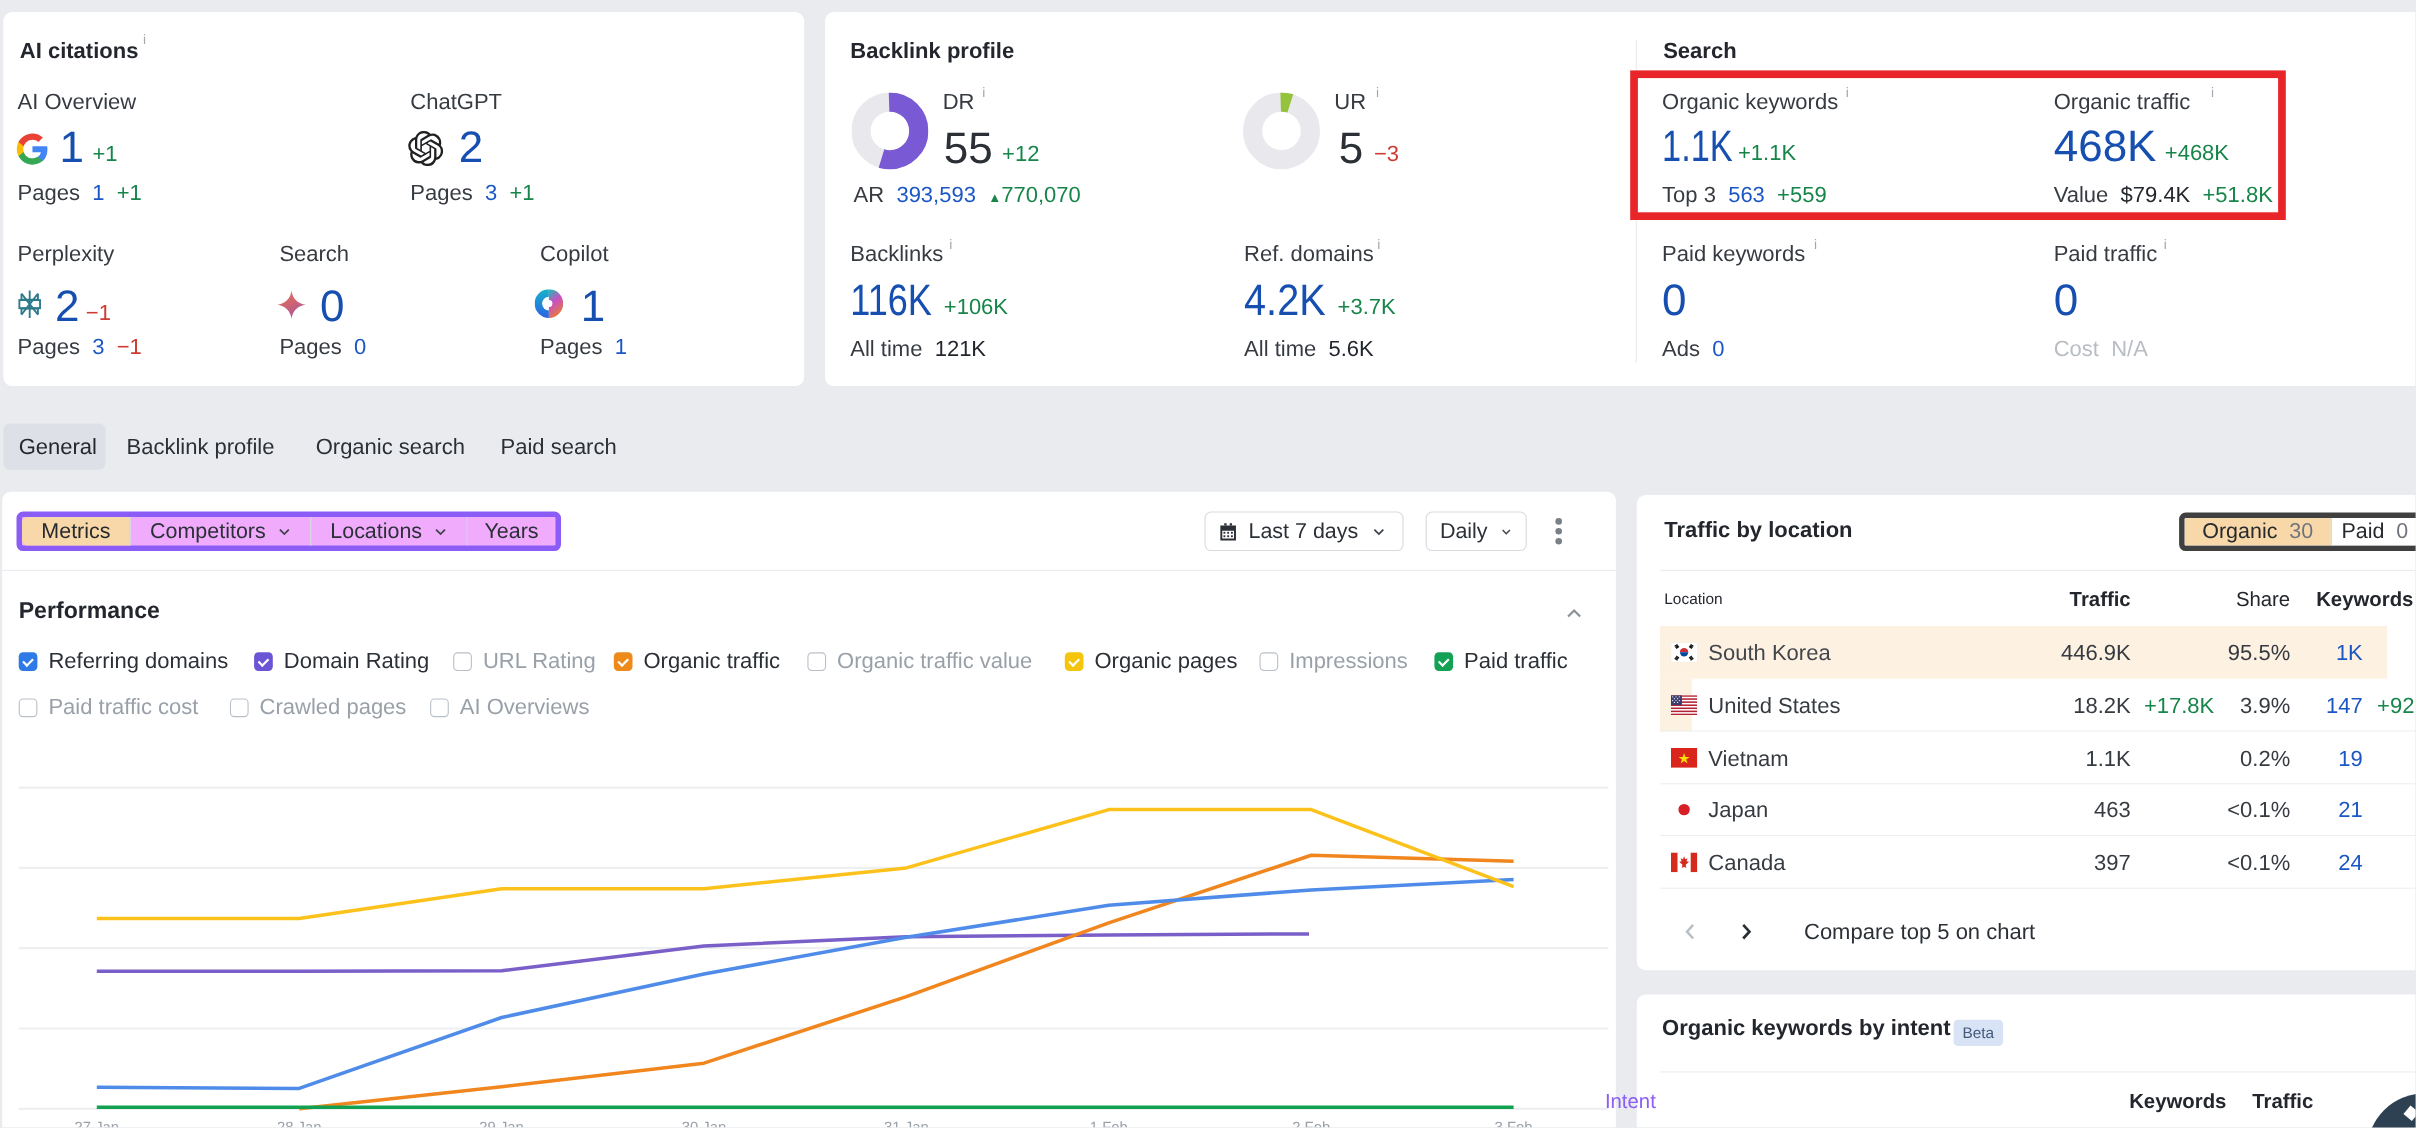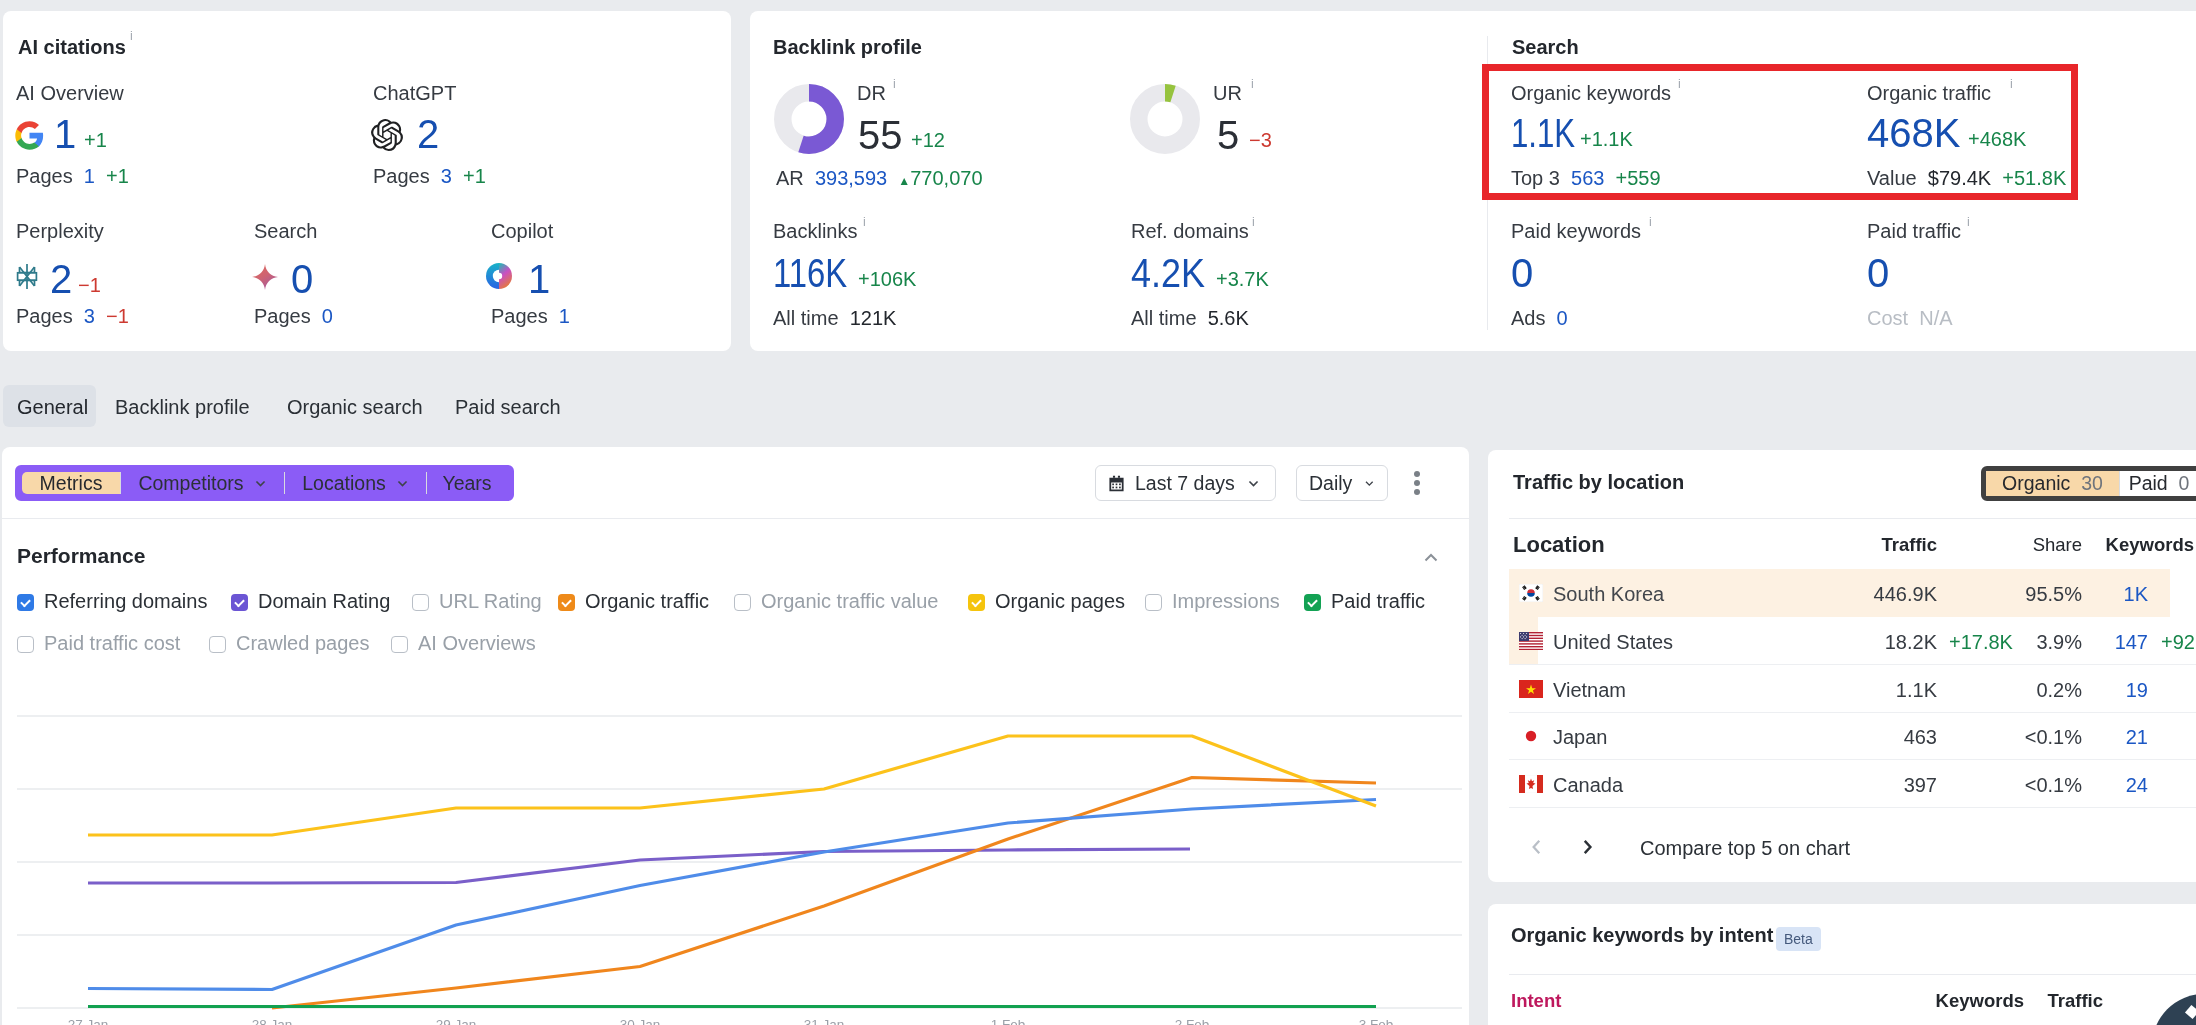--- a/index.html
+++ b/index.html
@@ -10,21 +10,21 @@
 .f17{font-size:20px;line-height:24px;color:#363b42}
 .dk{color:#23272d}
 .lgray{color:#b8bdc4}
 .blue{color:#1b57c4}
 .green{color:#17854a}
 .red{color:#cd3a31}
 .big{font-size:40px;line-height:44px;color:#164fb0}
 .bigd{font-size:40px;line-height:44px;color:#2b2f36}
 .delta{font-size:20px;line-height:24px;color:#17854a}
 .inf{font-size:12.5px;line-height:14px;color:#a2a8b0}
-.seg{display:flex;position:absolute;border:7px solid #8b5cf6;border-radius:6px;background:#8b5cf6;height:36px;align-items:stretch}
+.seg{display:flex;position:absolute;border:5px solid #8b5cf6;border-radius:6px;background:#f0abfc;height:36px;align-items:stretch}
 .seg>div{display:flex;align-items:center;justify-content:center;font-size:19.5px;color:#2b3036;border-left:1px solid #d8dbe0}
 .seg>div:first-child{border-left:none;border-radius:5px 0 0 5px}
 .seg>div:last-child{border-radius:0 5px 5px 0}
 .btn{position:absolute;border:1px solid #d8dbe0;border-radius:6px;background:#fff;height:36px;display:flex;align-items:center;font-size:19.5px;color:#2b3036;padding:0 12px}
 .cb{display:inline-block;width:17px;height:17px;border-radius:4px;margin-right:10px;vertical-align:-3px}
 .cbu{background:#fff;border:1.5px solid #b9bfc7}
 .cbl{font-size:20px;line-height:24px;color:#2b3036}
 .cblg{font-size:20px;line-height:24px;color:#99a0a8}
 .chk{position:relative}
 .chk:after{content:"";position:absolute;left:4px;top:4.5px;width:7px;height:4px;border-left:2.4px solid #fff;border-bottom:2.4px solid #fff;transform:rotate(-45deg)}
@@ -225,21 +225,21 @@
     </g>
 </svg>
 
 <div class="card" style="left:1488px;top:450px;width:708px;height:432px;border-radius:8px 0 0 8px"></div>
 <div class="p title" style="left:1513px;top:469px">Traffic by location</div>
 <div class="p" style="left:1981px;top:466px;height:35px;display:flex;border:5px solid #404040;border-radius:6px;overflow:hidden">
 <div style="background:#f8d8a9;display:flex;align-items:center;justify-content:center;width:133px;font-size:19.5px;color:#26292e">Organic&nbsp;&nbsp;<span style="color:#6f747c">30</span></div>
 <div style="background:#fff;display:flex;align-items:center;justify-content:center;width:79px;font-size:19.5px;color:#26292e;border-left:1px solid #d8dbe0">Paid&nbsp;&nbsp;<span style="color:#6f747c">0</span></div>
 </div>
 <div class="p" style="left:1509px;top:518px;width:687px;height:1px;background:#e9ebef"></div>
-<div class="p" style="left:1513px;top:533px;font-weight:700;font-size:22px;line-height:23px;color:#23272d">Location</div>
+<div class="p" style="left:1513px;top:533px;font-weight:400;font-size:14px;line-height:23px;color:#23272d">Location</div>
 <div class="p" style="left:1820px;top:533px;width:117px;text-align:right;font-weight:700;font-size:18.5px;line-height:23px;color:#23272d">Traffic</div>
 <div class="p" style="left:1965px;top:533px;width:117px;text-align:right;font-weight:400;font-size:18.5px;line-height:23px;color:#23272d">Share</div>
 <div class="p" style="left:2060px;top:533px;width:134px;text-align:right;font-weight:700;font-size:18.5px;line-height:23px;color:#23272d">Keywords</div>
 <div class="p" style="left:1509px;top:569px;width:661px;height:48px;background:#fdf1e2"></div>
 <div class="p" style="left:1509px;top:617px;width:29px;height:48px;background:#fdf1e2"></div>
 <div class="p" style="left:1509px;top:664px;width:687px;height:1px;background:#edeff2"></div>
 <div class="p" style="left:1509px;top:712px;width:687px;height:1px;background:#edeff2"></div>
 <div class="p" style="left:1509px;top:759px;width:687px;height:1px;background:#edeff2"></div>
 <div class="p" style="left:1509px;top:807px;width:687px;height:1px;background:#edeff2"></div>
 
@@ -320,18 +320,18 @@
   </svg>
 <svg class="p" style="left:1578px;top:838px" width="18" height="18" viewBox="0 0 16 16" fill="none" stroke="#2b3036" stroke-width="2.2">
     <path d="m6 2.5 5 5.5-5 5.5"></path>
   </svg>
 <div class="p f17" style="left:1640px;top:836px;color:#2b3036">Compare top 5 on chart</div>
 
 <div class="card" style="left:1488px;top:904px;width:708px;height:121px;border-radius:8px 0 0 0"></div>
 <div class="p title" style="left:1511px;top:922px">Organic keywords by intent</div>
 <div class="p" style="left:1776px;top:927px;background:#d8e4f6;border-radius:4px;font-size:14px;line-height:24px;color:#44597c;padding:0 8px">Beta</div>
 <div class="p" style="left:1509px;top:974px;width:687px;height:1px;background:#e9ebef"></div>
-<div class="p" style="left:1511px;top:989px;font-weight:700;font-size:18.5px;line-height:23px;color:#be185d">Intent</div>
+<div class="p" style="left:1459px;top:989px;font-weight:400;font-size:18.5px;line-height:23px;color:#8b5cf6">Intent</div>
 <div class="p" style="left:1900px;top:989px;width:124px;text-align:right;font-weight:700;font-size:18.5px;line-height:23px;color:#23272d">Keywords</div>
 <div class="p" style="left:2000px;top:989px;width:103px;text-align:right;font-weight:700;font-size:18.5px;line-height:23px;color:#23272d">Traffic</div>
 
 <div class="p" style="left:2152px;top:994px;width:104px;height:104px;border-radius:50%;background:#2e4153"></div>
 <div class="p" style="left:2187px;top:1007px;width:10px;height:10px;background:#fff;transform:rotate(40deg)"></div>
 
 </body></html>

